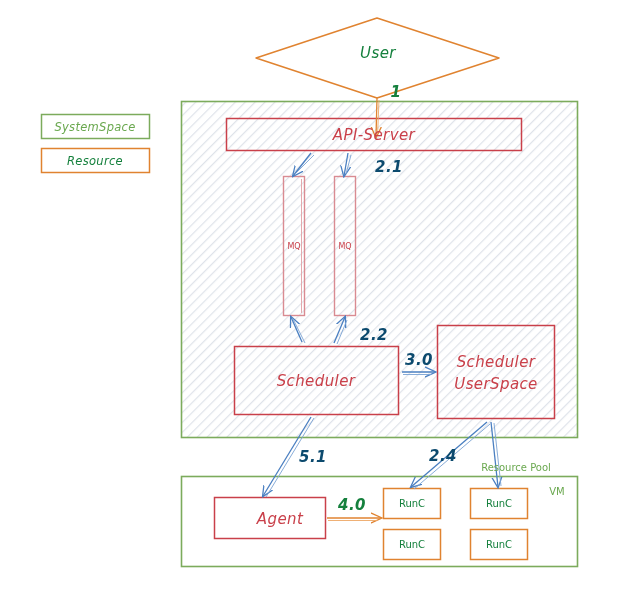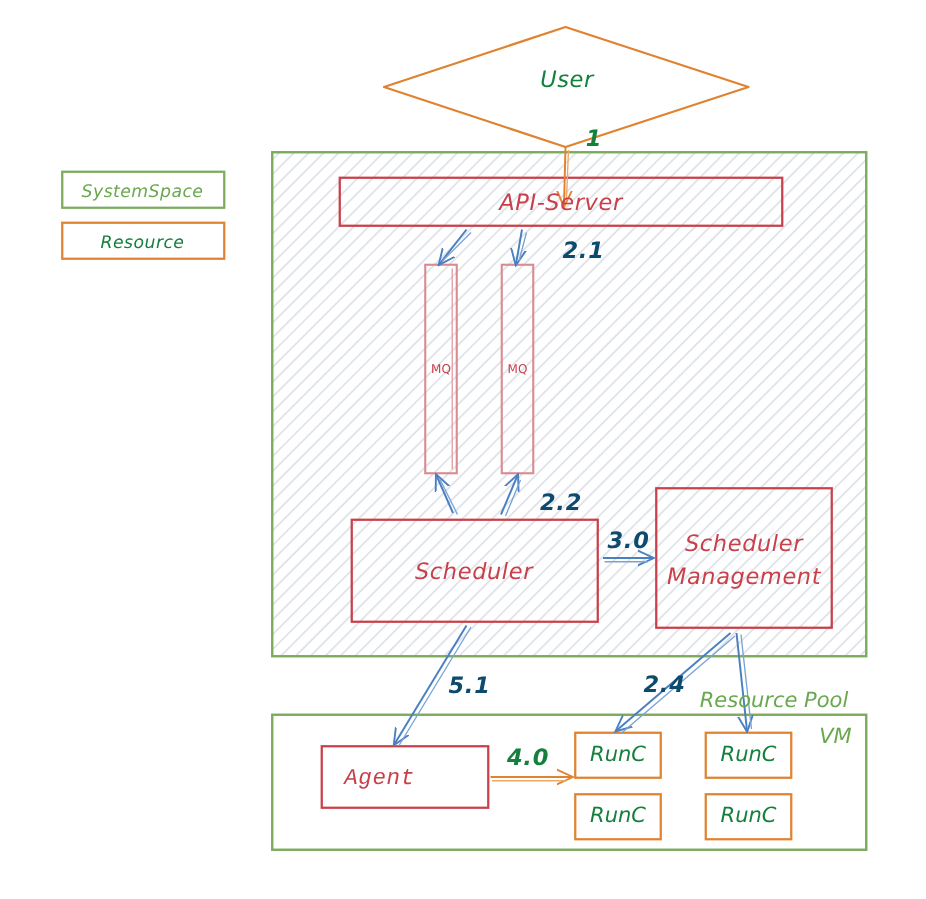--- a/index.html
+++ b/index.html
@@ -40,22 +40,21 @@
   .t-orange{ color: #15803d; }
   .t-green { color: #6aa84f; }
   .t-blue  { color: #0c4a6e; }
   .t-step {
     font-size: 15px;
     font-weight: bold;
     font-style: italic;
     letter-spacing: 0.5px;
   }
   .t-small {
-    font-size: 14px;
-    font-style: italic;
+    font-size: 10px;
   }
   .t-tiny {
     font-size: 8px;
   }
   .t-legend {
     font-size: 11.5px;
     font-style: italic;
     letter-spacing: 0.3px;
   }
   .ctr {
@@ -193,23 +192,23 @@
   <div class="lbl t-node t-orange ctr" style="left:378px; top:53px;">User</div>
 
   <div class="lbl t-node t-red ctr" style="left:374px; top:135px;">API-Server</div>
 
   <div class="lbl t-tiny t-red ctr" style="left:294px; top:246px;">MQ</div>
   <div class="lbl t-tiny t-red ctr" style="left:345px; top:246px;">MQ</div>
 
   <div class="lbl t-node t-red ctr" style="left:316px; top:381px;">Scheduler</div>
 
   <div class="lbl t-node t-red ctr" style="left:496px; top:362px;">Scheduler</div>
-  <div class="lbl t-node t-red ctr" style="left:496px; top:384px;">Management</div>
-
-  <div class="lbl t-node t-red ctr" style="left:253px; top:519px;font-family:Liberation Mono, monospace;">Agent</div>
+  <div class="lbl t-node t-red ctr" style="left:496px; top:384px;">UserSpace</div>
+
+  <div class="lbl t-node t-red ctr" style="left:280px; top:519px;">Agent</div>
 
   <div class="lbl t-small t-orange ctr" style="left:412px; top:503px;">RunC</div>
   <div class="lbl t-small t-orange ctr" style="left:499px; top:503px;">RunC</div>
   <div class="lbl t-small t-orange ctr" style="left:412px; top:544px;">RunC</div>
   <div class="lbl t-small t-orange ctr" style="left:499px; top:544px;">RunC</div>
 
   <div class="lbl t-small t-green ctr" style="left:516px; top:467px;">Resource Pool</div>
   <div class="lbl t-small t-green ctr" style="left:557px; top:491px;">VM</div>
 
   <div class="lbl t-step t-orange ctr" style="left:396px; top:92px;">1</div>

